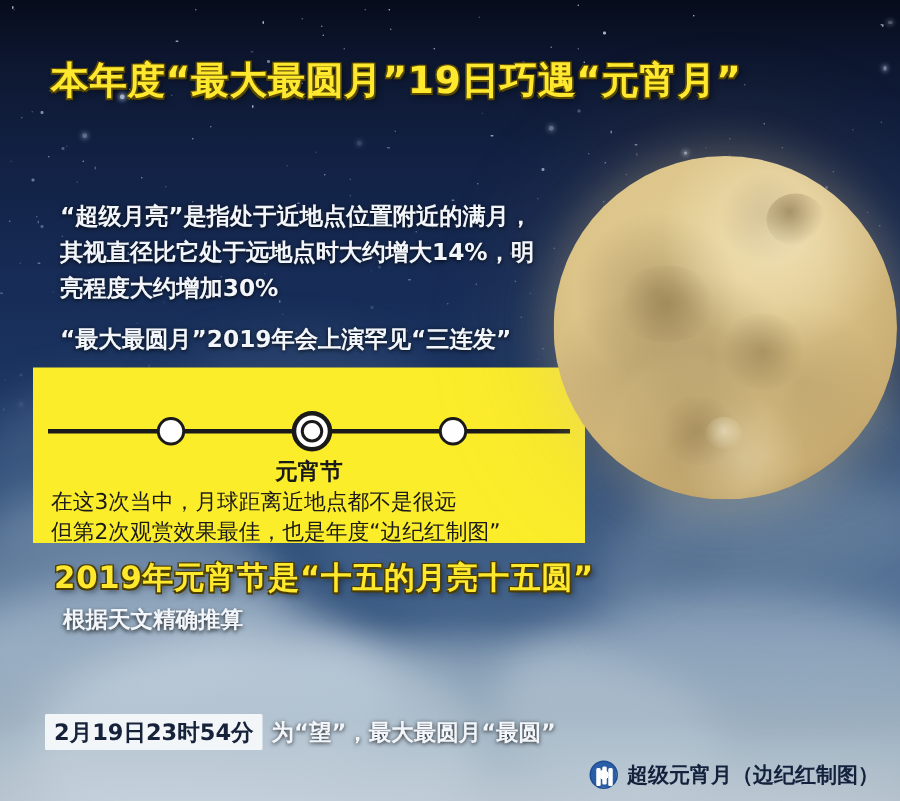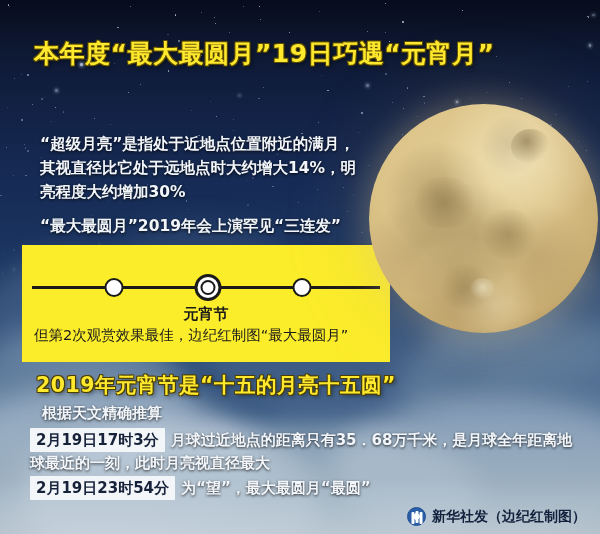--- a/index.html
+++ b/index.html
@@ -361,21 +361,22 @@
 
   <div class="ybox">
     <div class="tline"></div>
     <div id="dots">
         <div class="dot" style="left: 25%;"></div>
         <div class="dot main" style="left: 50.5%;"></div>
         <div class="dot" style="left: 76%;"></div>
       </div>
     <div class="festival">元宵节</div>
     <div class="ynote">
-      <div>但第2次观赏效果最佳，边纪红制图“最大最圆月”</div>
+      <div>在这3次当中，月球距离近地点都不是很远</div>
+      <div>但第2次观赏效果最佳，也是年度“边纪红制图”</div>
     </div>
   </div>
 
   <div class="moon">
     <div class="crater" style="left:62%;top:11%;width:17%;height:15%;background:radial-gradient(circle at 40% 35%,rgba(120,98,58,.55),rgba(120,98,58,0) 70%);"></div>
     <div class="crater" style="left:18%;top:32%;width:30%;height:22%;background:radial-gradient(circle at 50% 50%,rgba(126,104,62,.42),rgba(126,104,62,0) 72%);"></div>
     <div class="crater" style="left:48%;top:46%;width:26%;height:22%;background:radial-gradient(circle at 50% 50%,rgba(118,96,56,.36),rgba(118,96,56,0) 72%);"></div>
     <div class="crater" style="left:30%;top:70%;width:24%;height:20%;background:radial-gradient(circle at 50% 50%,rgba(124,102,60,.32),rgba(124,102,60,0) 72%);"></div>
     <div class="crater" style="left:44%;top:76%;width:11%;height:10%;background:radial-gradient(circle at 50% 40%,rgba(255,250,228,.5),rgba(255,250,228,0) 70%);"></div>
   </div>
@@ -384,26 +385,23 @@
     <span class="l1">本年度“最大最圆月”19日巧遇“元宵月”</span>
   </div>
 
   <div class="lead">“超级月亮”是指处于近地点位置附近的满月，其视直径比它处于远地点时大约增大14%，明亮程度大约增加30%</div>
   <div class="lead2">“最大最圆月”2019年会上演罕见“三连发”</div>
 
   <div class="yhead">2019年元宵节是“十五的月亮十五圆”</div>
 
   <div class="subhead">根据天文精确推算</div>
 
-  <div class="fact f1">
-    <span class="badge">2月19日17时3分</span><span>月球过近地点的距离只有35．68万千米，是月球全年距离地球最近的一刻，此时月亮视直径最大</span>
-  </div>
 
   <div class="fact f2">
     <span class="badge">2月19日23时54分</span><span>为“望”，最大最圆月“最圆”</span>
   </div>
 
   <div class="footer">
     <span class="logo"></span>
-    <span>新华社发（边纪红制图）</span>
+    <span>超级元宵月（边纪红制图）</span>
   </div>
 
 </div>
 
 </body></html>

